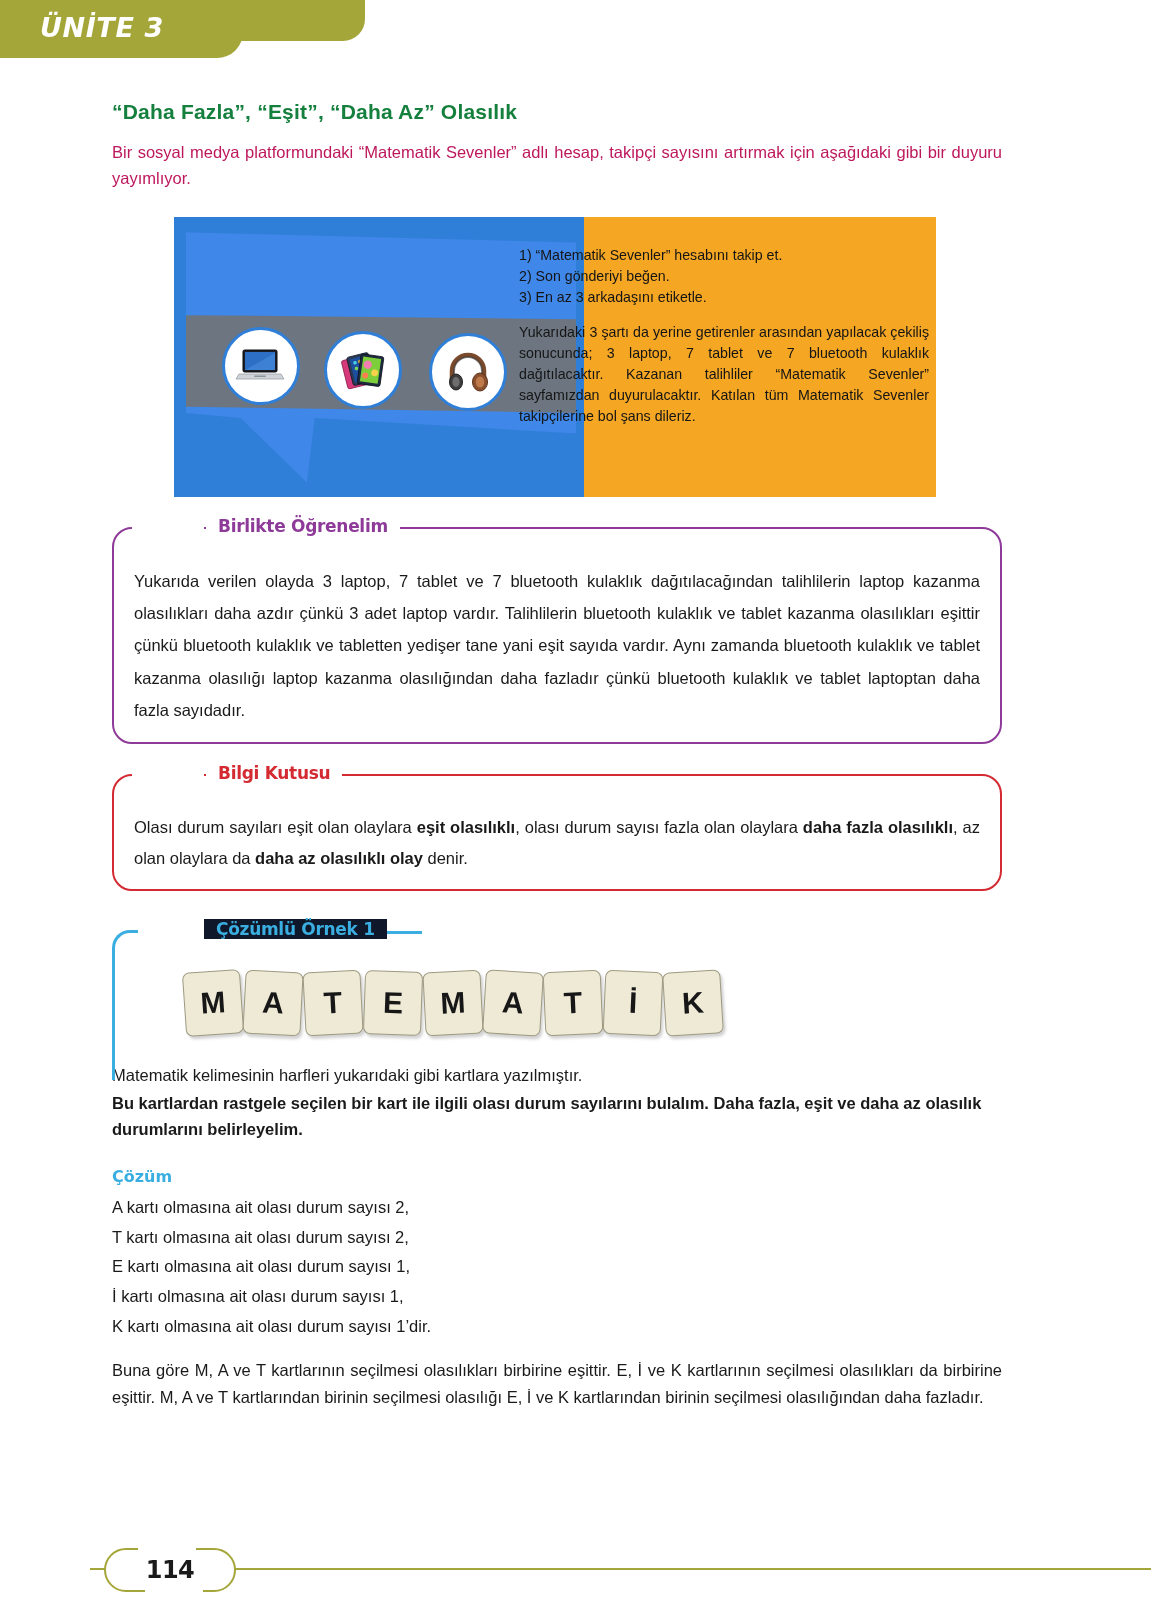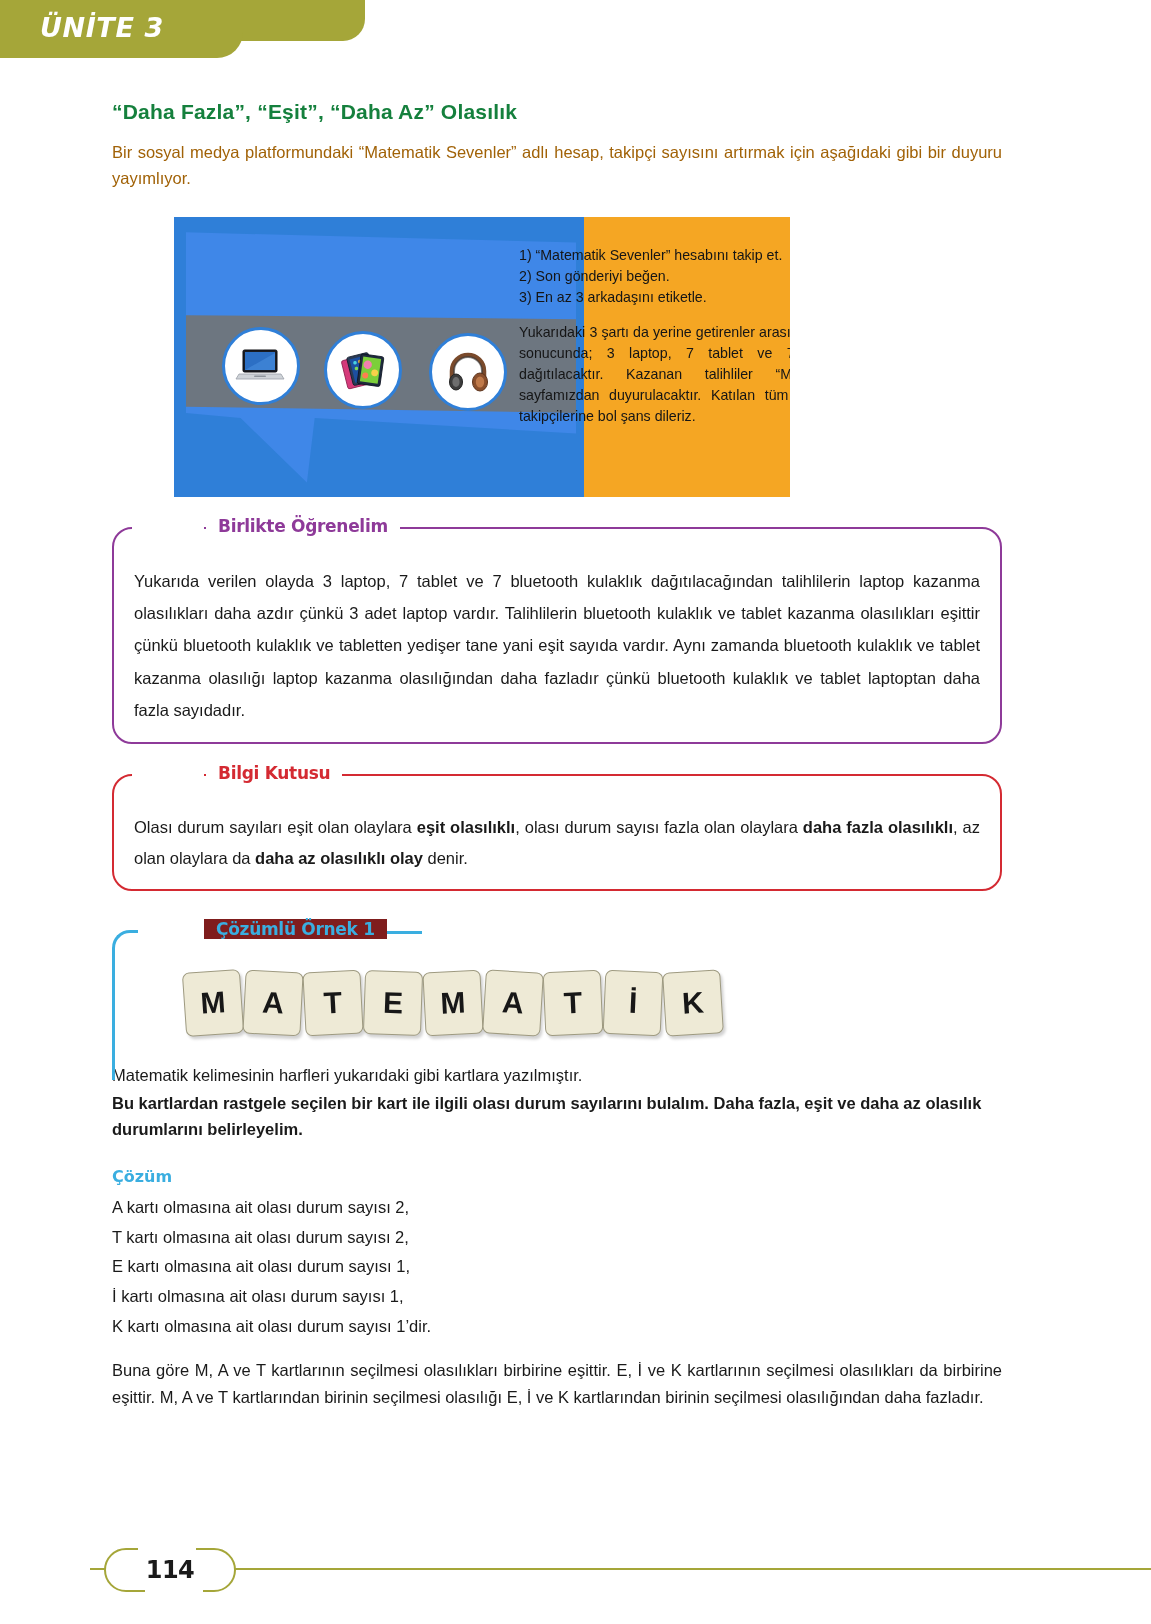--- a/index.html
+++ b/index.html
@@ -67,28 +67,28 @@
     font-weight: bold;
     color: #15803d;
     letter-spacing: 0.2px;
   }
 
   p.body-text {
     margin: 0 0 8px 0;
     font-size: 16.5px;
     line-height: 1.55;
     text-align: justify;
-    color: #a16207;
+    color: #be185d;
   }
 
   
   .announcement {
     position: relative;
     margin: 26px 0 0 62px;
-    width: 616px;
+    width: 762px;
     height: 280px;
     background: #f5a623;
     overflow: hidden;
   }
   .ann-blue-wrap {
     position: absolute;
     left: 0; top: 0;
     width: 410px;
     height: 280px;
     background: #2f7fd8;
@@ -193,21 +193,21 @@
     height: 150px;
     border-left: 3px solid #3aaee0;
     border-top: 3px solid #3aaee0;
     border-top-left-radius: 18px;
     box-sizing: border-box;
   }
   .solved-label {
     position: absolute;
     top: -2px;
     left: 92px;
-    background: #7f1d1d;
+    background: #0f172a;
     padding: 0 12px;
     font-size: 17px;
     font-weight: bold;
     color: #3aaee0;
     font-family: "DejaVu Sans", sans-serif;
     letter-spacing: -0.3px;
     z-index: 2;
   }
   .solved-rule {
     position: absolute;

